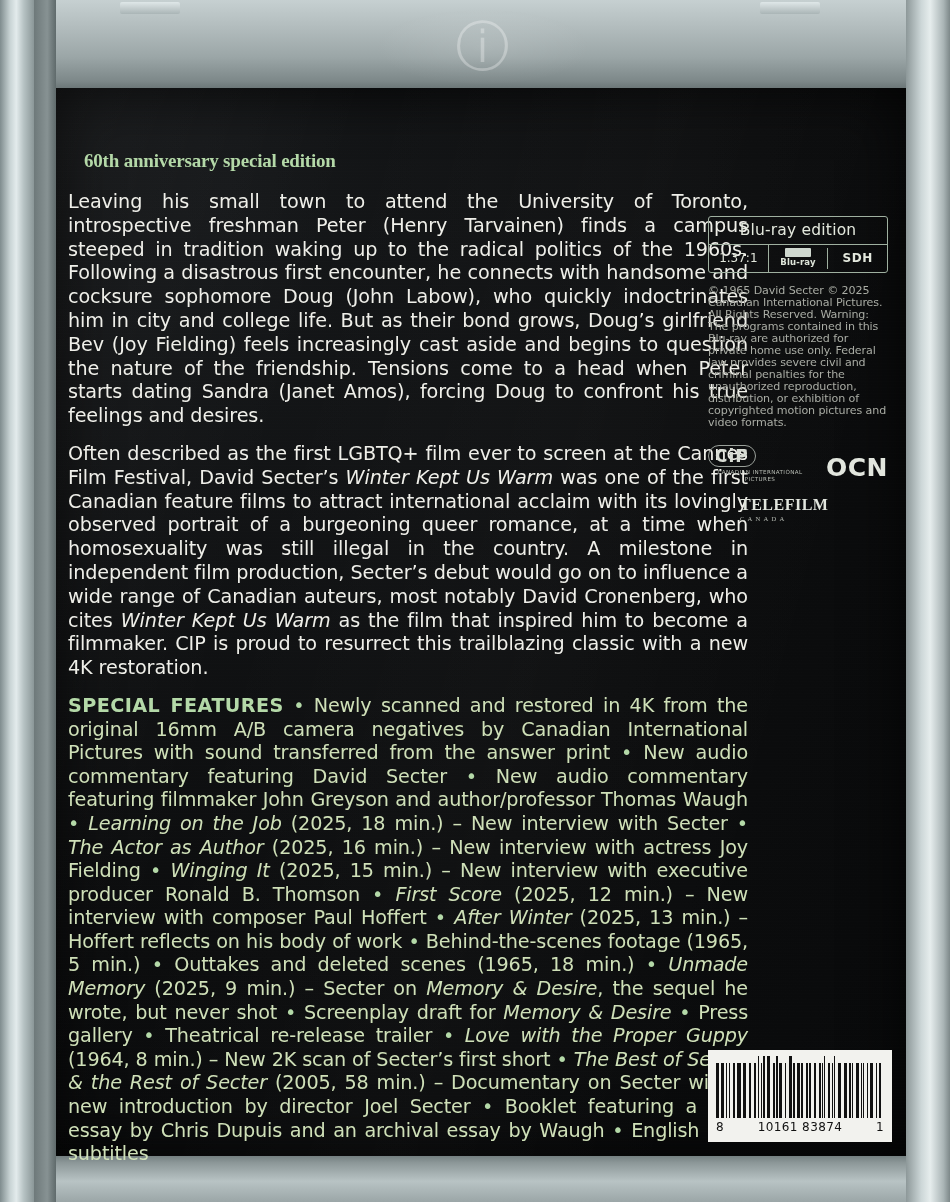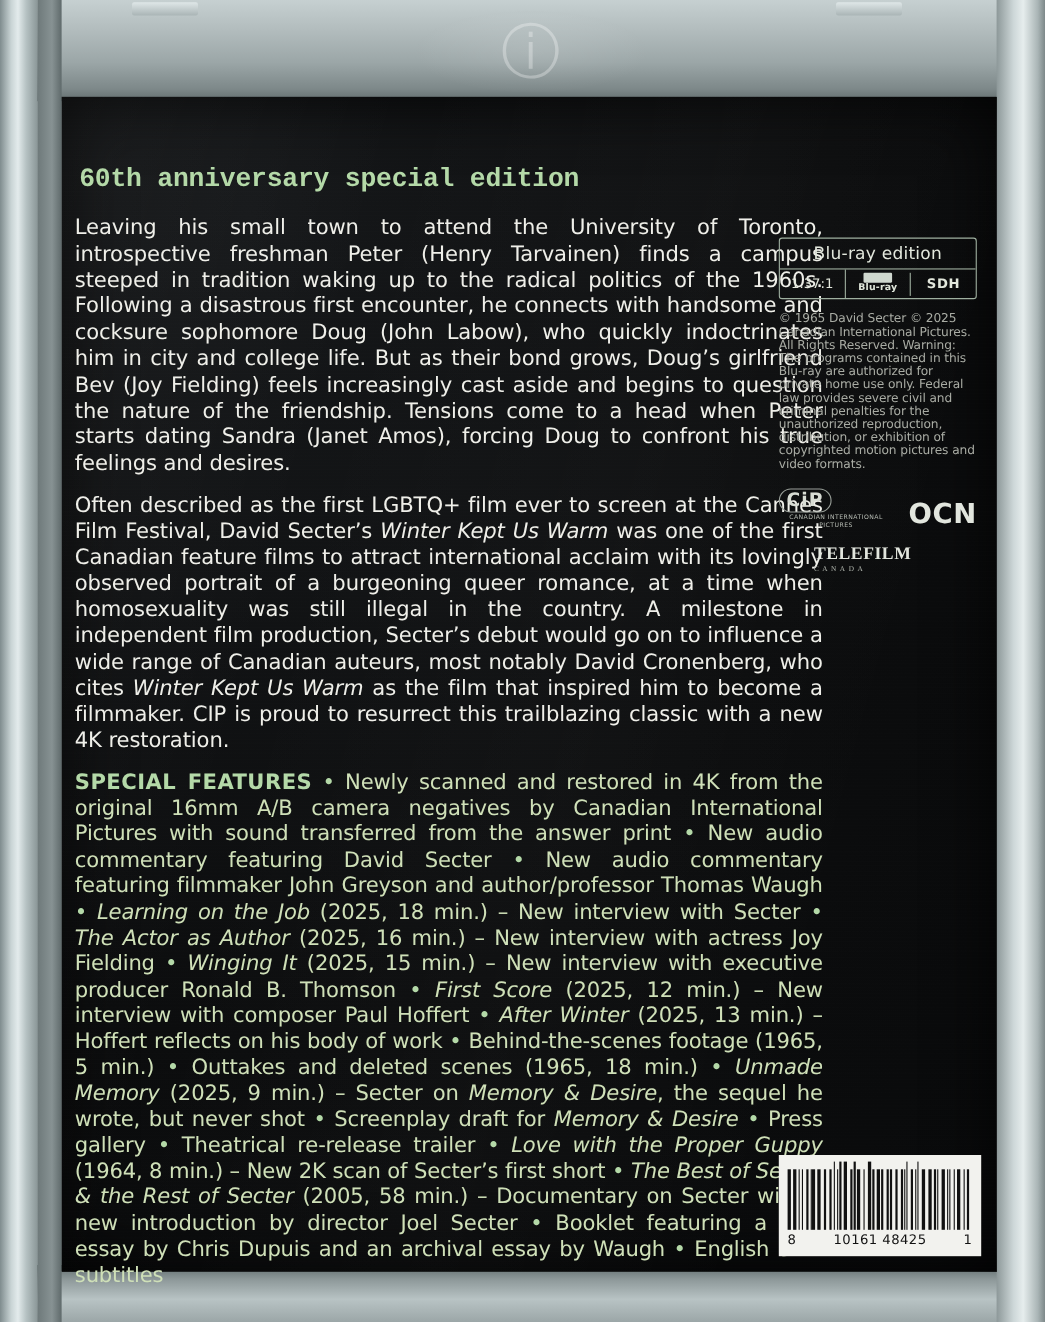--- a/index.html
+++ b/index.html
@@ -96,26 +96,26 @@
   }
 
   
   .text-col {
     position: absolute;
     left: 12px; top: 62px;
     width: 680px;
     color: #e9e9e4;
   }
   .headline {
-    font-family: Liberation Mono, monospace;
-    font-weight: bold;
-    font-size: 24px;
+    font-family: Liberation Serif, serif;
+    font-weight: bold;
+    font-size: 19px;
     color: #b4d9a8;
     letter-spacing: -0.2px;
-    margin: 0 0 18px 4px;
+    margin: 0 0 18px 16px;
   }
   .body-p {
     font-family: "DejaVu Sans", sans-serif;
     font-size: 19.2px;
     line-height: 23.8px;
     margin: 0 0 14px 0;
     text-align: justify;
     color: #efefe9;
     letter-spacing: -0.1px;
   }
@@ -403,20 +403,20 @@
           <i style="width: 3px; margin-right: 2px; height: 88%;"></i>
           <i style="width: 2px; margin-right: 1px; height: 88%;"></i>
           <i style="width: 1px; margin-right: 3px; height: 88%;"></i>
           <i style="width: 1px; margin-right: 2px; height: 88%;"></i>
           <i style="width: 3px; margin-right: 3px; height: 88%;"></i>
           <i style="width: 1px; margin-right: 2px; height: 88%;"></i>
           <i style="width: 2px; margin-right: 3px; height: 88%;"></i>
         </div>
       <div class="barcode-num">
         <span>8</span>
-        <span>10161 48425</span>
+        <span>10161 83874</span>
         <span>1</span>
       </div>
     </div>
 
     <div class="noise"></div>
   </div>
 </div>
 
 </body></html>

